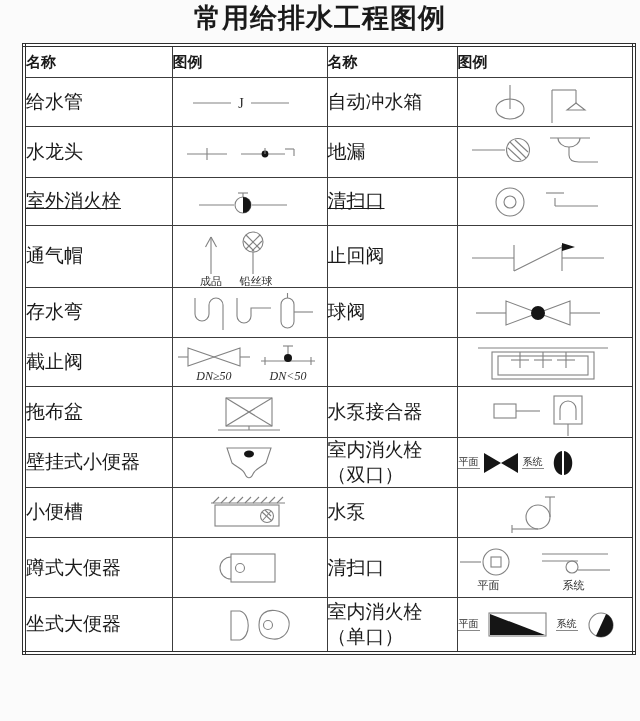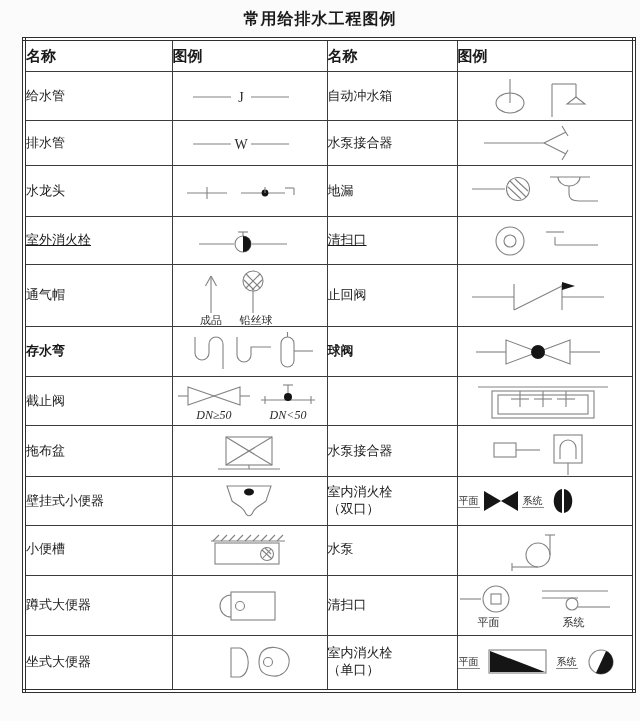--- a/index.html
+++ b/index.html
@@ -1,32 +1,32 @@
 <!DOCTYPE html>
 <html><head>
 <meta charset="utf-8">
 <style>
   html,body{margin:0;padding:0;}
   body{
     width:640px;height:721px;background:#fbfbfb;
     font-family:"Liberation Serif","DejaVu Serif",serif;color:#1a1a1a;
   }
   .title{
-    text-align:center;font-size:16px;font-weight:bold;
-    margin:9px 0 7px;letter-spacing:1px;
+    text-align:center;font-size:27px;font-weight:bold;
+    margin:0 0 7px;letter-spacing:1px;
   }
   table.legend{
     border-collapse:collapse;margin-left:22px;width:610px;
     table-layout:fixed;border:4px double #2e2e2e;background:#fff;
   }
   .legend th,.legend td{
     border:1px solid #3c3c3c;text-align:left;vertical-align:middle;padding:0;
   }
   .legend th{font-size:15px;font-weight:bold;height:30px;}
-  td.name-cell{font-size:13px;white-space:pre-line;line-height:1.3;}
+  td.name-cell{font-size:19px;white-space:pre-line;line-height:1.3;}
   td.sym-cell svg{display:inline-block;vertical-align:middle;}
   .sym line,.sym path,.sym rect,.sym circle,.sym ellipse,.sym polygon{
     stroke:#828282;fill:none;stroke-width:1.1;stroke-linecap:butt;
   }
   .sym .f{fill:#151515;stroke:none;}
   .sym text{fill:#2a2a2a;stroke:none;font-size:11px;font-family:inherit;}
   .sym text.dn{font-style:italic;font-size:12px;}
   .sym text.pl{font-size:14px;}
   .hyd-row{display:inline-flex;align-items:center;justify-content:center;gap:2px;}
   .inline-label{
@@ -68,36 +68,20 @@
         <td class="sym-cell"><svg class="sym" width="160" height="48" viewBox="0 0 160 48" xmlns="http://www.w3.org/2000/svg">
             <ellipse cx="52" cy="31" rx="14" ry="10"></ellipse>
             <line x1="52" y1="7" x2="52" y2="31"></line>
             <line x1="94" y1="45" x2="94" y2="12"></line>
             <line x1="94" y1="12" x2="118" y2="12"></line>
             <line x1="118" y1="12" x2="118" y2="25"></line>
             <polygon points="109,32 127,32 118,25"></polygon>
           </svg></td>
       </tr>
       <tr style="height: 45px;">
-        <td class="name-cell">排水管</td>
-        <td class="sym-cell"><svg class="sym" width="140" height="22" viewBox="0 0 140 22" xmlns="http://www.w3.org/2000/svg">
-            <line x1="20" y1="12" x2="58" y2="12"></line>
-            <text class="pl" x="68" y="17" text-anchor="middle">W</text>
-            <line x1="78" y1="12" x2="116" y2="12"></line>
-          </svg></td>
-        <td class="name-cell">水泵接合器</td>
-        <td class="sym-cell"><svg class="sym" width="160" height="42" viewBox="0 0 160 42" xmlns="http://www.w3.org/2000/svg">
-            <line x1="26" y1="21" x2="86" y2="21"></line>
-            <line x1="86" y1="21" x2="108" y2="10"></line>
-            <line x1="86" y1="21" x2="108" y2="32"></line>
-            <line x1="104" y1="4" x2="110" y2="14"></line>
-            <line x1="104" y1="38" x2="110" y2="28"></line>
-          </svg></td>
-      </tr>
-      <tr style="height: 45px;">
         <td class="name-cell">水龙头</td>
         <td class="sym-cell"><svg class="sym" width="150" height="26" viewBox="0 0 150 26" xmlns="http://www.w3.org/2000/svg">
             <line x1="14" y1="15" x2="54" y2="15"></line>
             <line x1="34" y1="9" x2="34" y2="21"></line>
             <line x1="68" y1="15" x2="112" y2="15"></line>
             <circle class="f" cx="92" cy="15" r="3.4"></circle>
             <line x1="92" y1="15" x2="92" y2="9"></line>
             <line x1="112" y1="10" x2="121" y2="10"></line>
             <line x1="121" y1="10" x2="121" y2="17"></line>
           </svg></td>
@@ -150,21 +134,21 @@
         <td class="name-cell">止回阀</td>
         <td class="sym-cell"><svg class="sym" width="160" height="46" viewBox="0 0 160 46" xmlns="http://www.w3.org/2000/svg">
             <line x1="14" y1="24" x2="56" y2="24"></line>
             <line x1="56" y1="11" x2="56" y2="37"></line>
             <line x1="104" y1="11" x2="104" y2="37"></line>
             <line x1="56" y1="37" x2="104" y2="13"></line>
             <polygon class="f" points="104,9 104,17 117,13"></polygon>
             <line x1="104" y1="24" x2="146" y2="24"></line>
           </svg></td>
       </tr>
-      <tr style="height: 50px; font-weight: bold;">
+      <tr style="height: 50px;">
         <td class="name-cell">存水弯</td>
         <td class="sym-cell"><svg class="sym" width="150" height="46" viewBox="0 0 150 46" xmlns="http://www.w3.org/2000/svg">
             <path d="M22,8 L22,24 A7,7 0 0 0 36,24 L36,15 A7,7 0 0 1 50,15 L50,40"></path>
             <path d="M64,8 L64,26 A7,7 0 0 0 78,26 L78,18 L98,18"></path>
             <rect x="108" y="8" width="13" height="30" rx="6.5"></rect>
             <line x1="114.5" y1="8" x2="114.5" y2="3"></line>
             <line x1="121" y1="22" x2="140" y2="22"></line>
           </svg></td>
         <td class="name-cell">球阀</td>
         <td class="sym-cell"><svg class="sym" width="160" height="46" viewBox="0 0 160 46" xmlns="http://www.w3.org/2000/svg">

